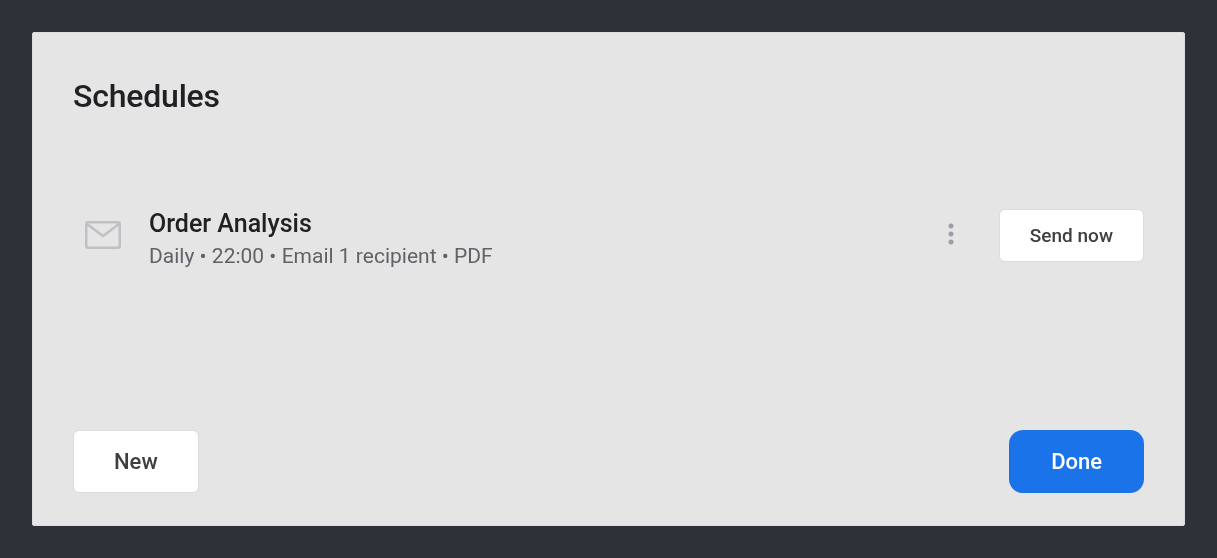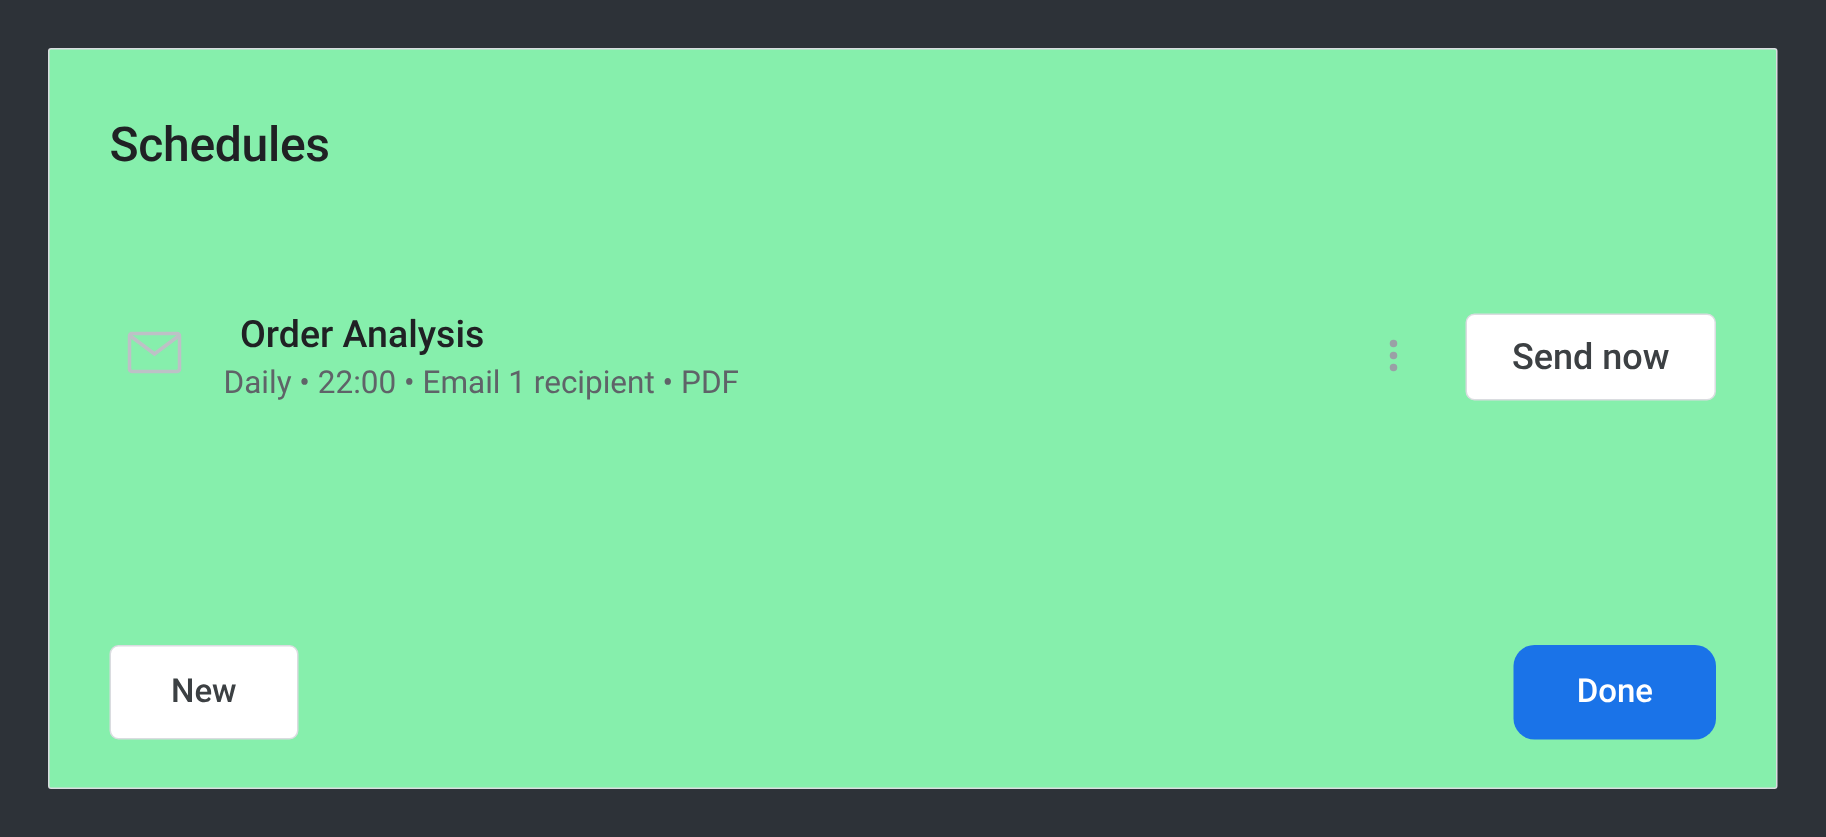--- a/index.html
+++ b/index.html
@@ -11,21 +11,21 @@
       background: #2d3238;
       font-family: 'Google Sans', 'Roboto', Arial, sans-serif;
       width: 1217px;
       height: 558px;
       padding: 32px;
       display: flex;
       align-items: stretch;
       justify-content: center;
     }
     .dialog {
-      background: #86efac;
+      background: #e5e5e5;
       border: 1px solid #dadce0;
       border-radius: 2px;
       width: 100%;
       height: 100%;
       padding: 44px 40px 32px 40px;
       display: flex;
       flex-direction: column;
       position: relative;
     }
     .dialog-title {
@@ -61,21 +61,20 @@
     .schedule-text {
       flex: 1;
       display: flex;
       flex-direction: column;
       gap: 6px;
     }
     .schedule-title {
       font-size: 25px;
       font-weight: 500;
       color: #202124;
-      margin-left: 11px;
     }
     .schedule-subtitle {
       font-size: 21px;
       color: #5f6368;
       font-weight: 400;
     }
     .schedule-actions {
       display: flex;
       align-items: center;
       gap: 28px;
@@ -87,21 +86,21 @@
       background: transparent;
       border-radius: 50%;
       cursor: pointer;
       display: flex;
       align-items: center;
       justify-content: center;
       color: #5f6368;
     }
     .send-now-button {
       font-family: inherit;
-      font-size: 24px;
+      font-size: 19px;
       font-weight: 500;
       color: #3c4043;
       background: #ffffff;
       border: 1px solid #dadce0;
       border-radius: 6px;
       padding: 14px 30px;
       cursor: pointer;
       white-space: nowrap;
     }
     .dialog-footer {

